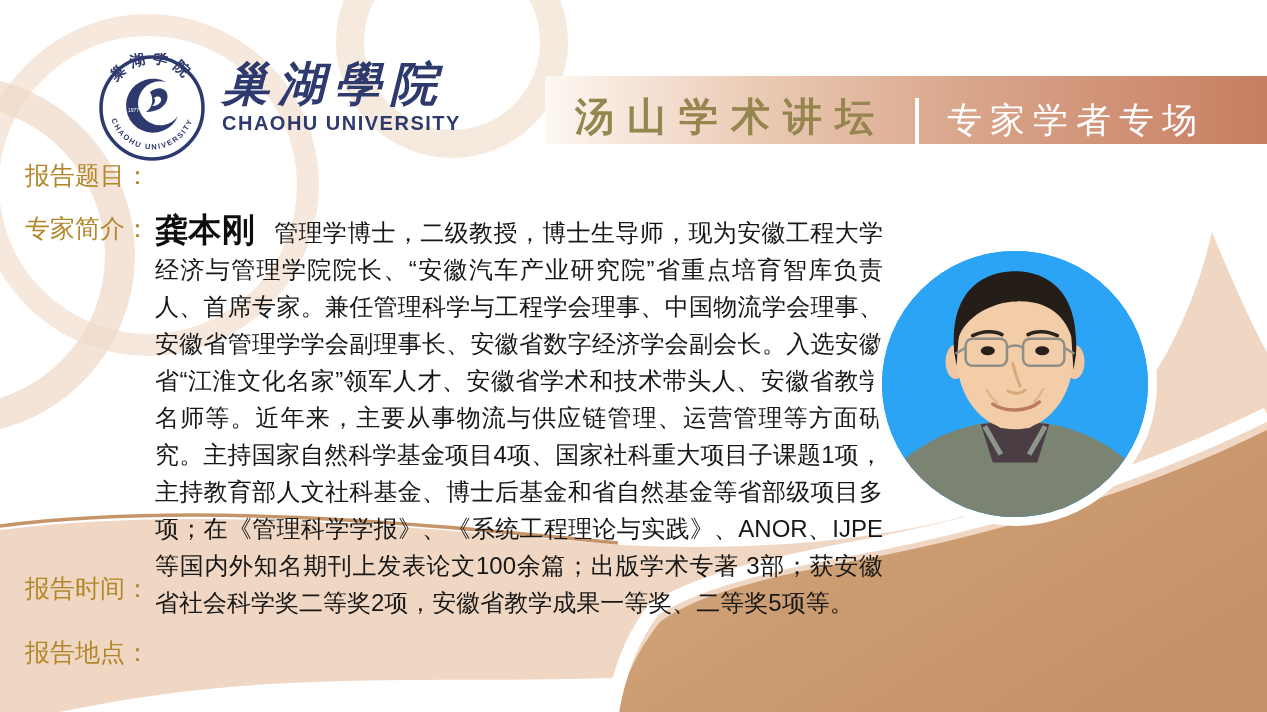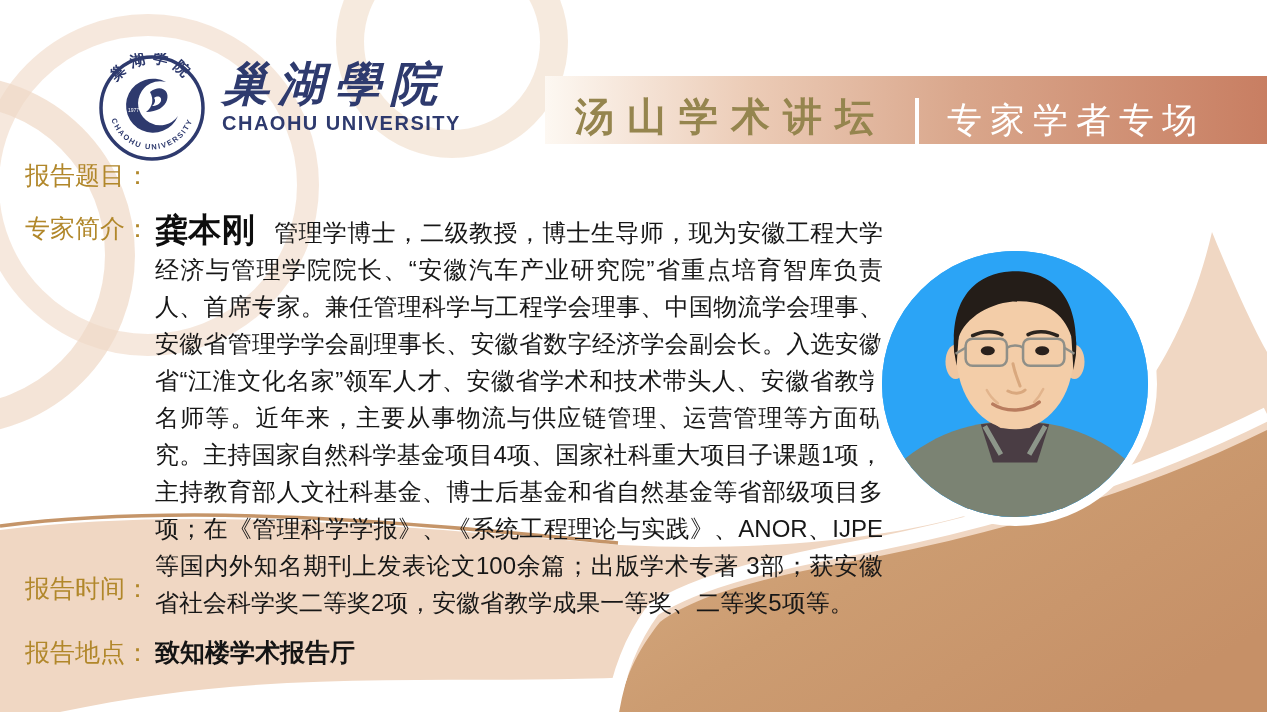--- a/index.html
+++ b/index.html
@@ -180,19 +180,18 @@
       <path d="M -22,20 C -10,28 12,28 24,18" stroke="#b97c5e" stroke-width="3.5" fill="none" stroke-linecap="round"></path>
       <path d="M -28,6 C -25,12 -21,16 -17,19 M 28,5 C 25,11 22,15 19,18" stroke="#e2b48c" stroke-width="2.5" fill="none" stroke-linecap="round"></path>
     </svg>
   </div>
 
   <div class="row row-time">
     <span class="label">报告时间：</span>
   </div>
   <div class="row row-place">
     <span class="label">报告地点：</span>
-    <span class="value">致知楼学术报告厅</span>
   </div>
   <div class="row row-host">
     <span class="label">主办单位：</span>
   </div>
 
 </div>
 
 </body></html>

